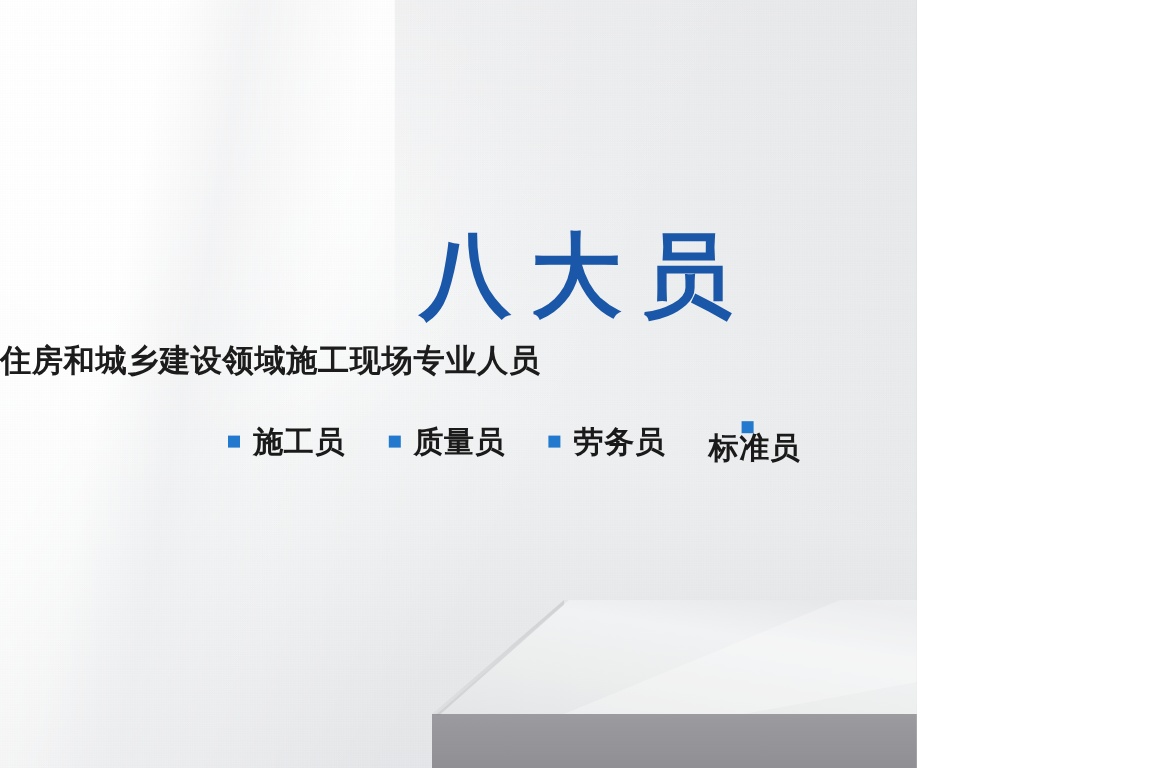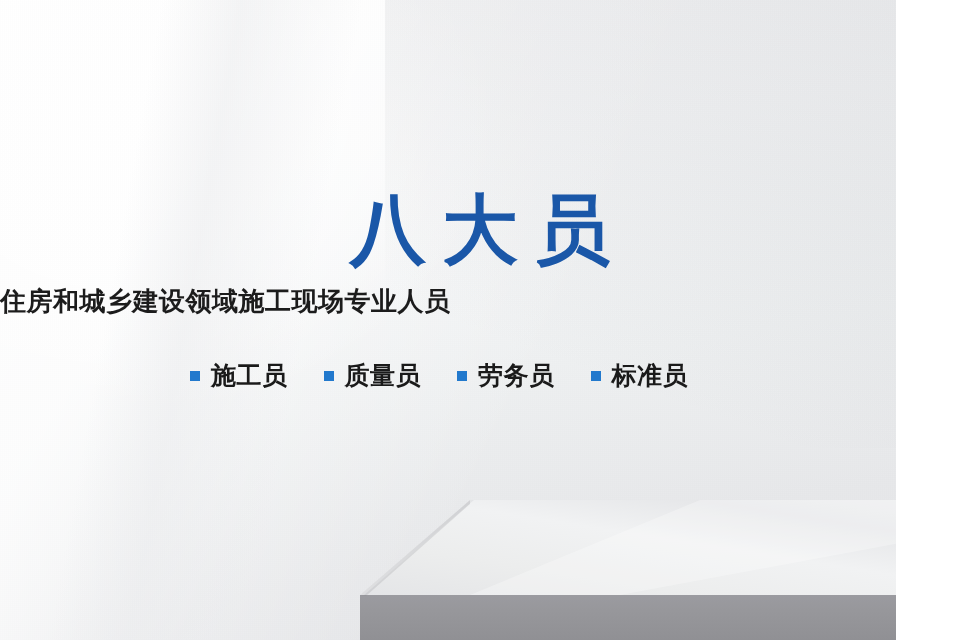--- a/index.html
+++ b/index.html
@@ -2,21 +2,21 @@
 <html><head>
 <meta charset="utf-8">
 <style>
   html, body {
     margin: 0;
     padding: 0;
     background: #ffffff;
   }
   #stage {
     position: relative;
-    width: 896px;
+    width: 764px;
     height: 640px;
     overflow: hidden;
     font-family: "Liberation Sans", "DejaVu Sans", sans-serif;
     background: #e9eaec;
   }
 
   
   .wall {
     position: absolute;
     inset: 0;
@@ -147,33 +147,33 @@
   }
 
   .roles {
     position: absolute;
     left: 190px;
     top: 348px;
     width: 600px;
   }
   .role-row {
     display: flex;
-    align-items: flex-end;
+    align-items: center;
     height: 40px;
     white-space: nowrap;
   }
   .role-row.row-1 { justify-content: flex-start; }
   .role-row.row-2 { justify-content: flex-start; }
 
   .role-item {
     display: inline-flex;
     align-items: center;
     margin-right: 36px;
   }
-  .role-item:last-child { margin-right: 5px; }
+  .role-item:last-child { margin-right: 5px; flex-direction: column; }
 
   .role-bullet {
     width: 10px;
     height: 10px;
     background: #2279cd;
     margin-right: 11px;
     flex: 0 0 auto;
   }
   .role-label {
     font-family: "DejaVu Sans", "Liberation Sans", sans-serif;

